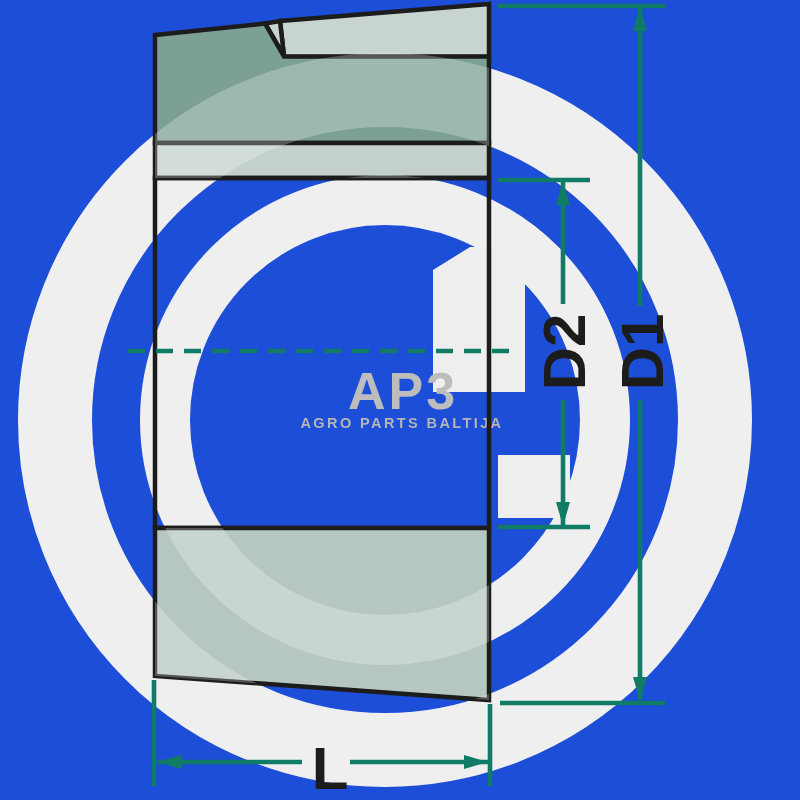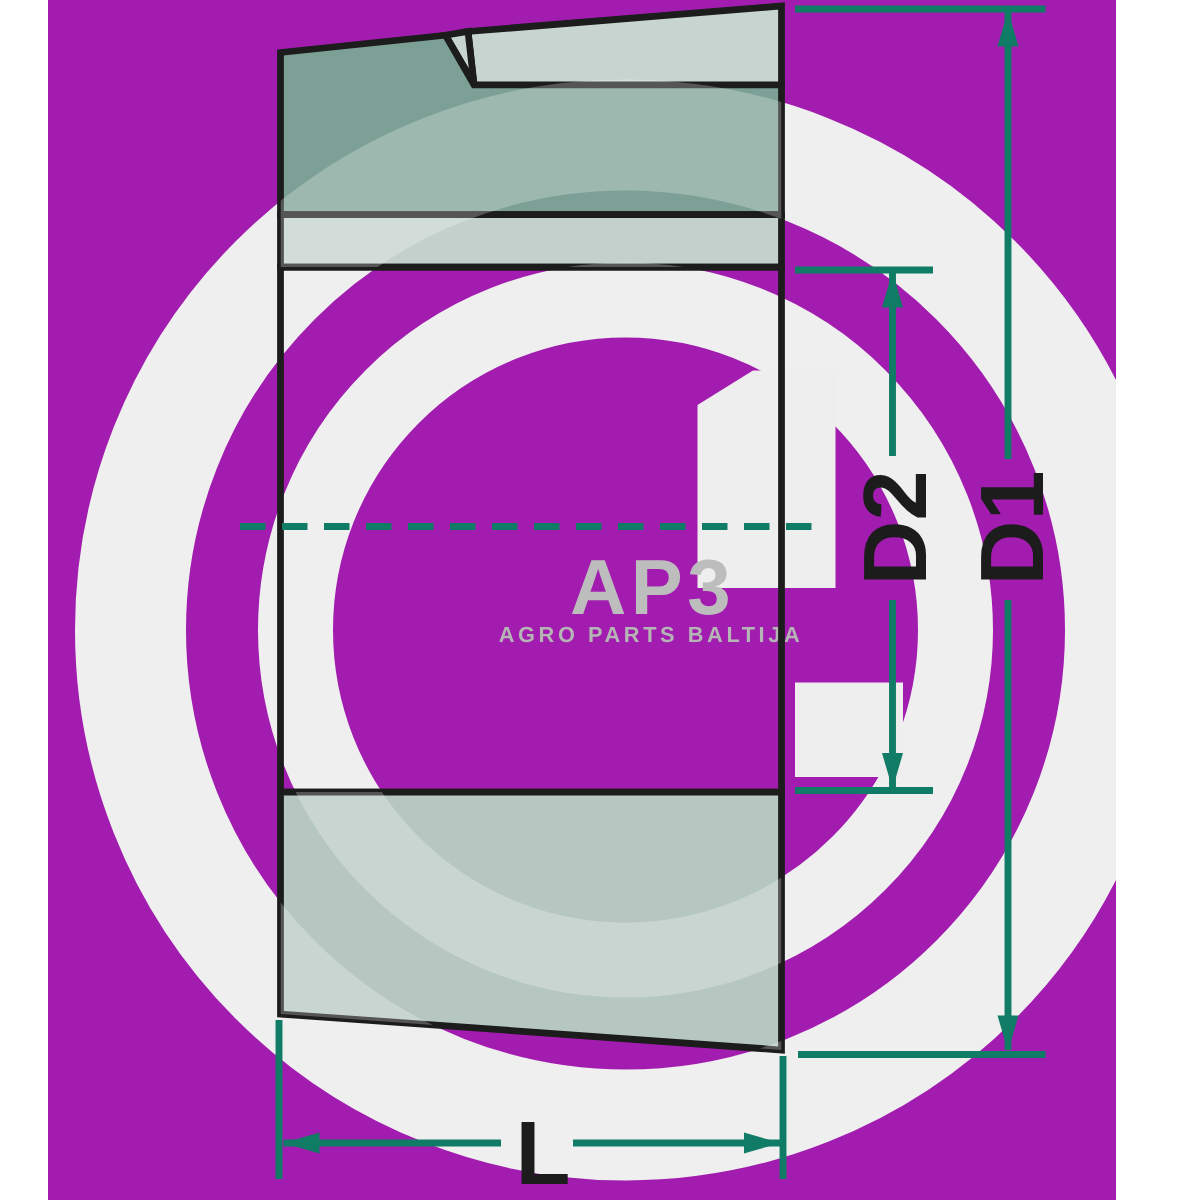--- a/index.html
+++ b/index.html
@@ -1,17 +1,17 @@
 <!DOCTYPE html>
 <html><head>
 <meta charset="utf-8">
 <style>
   html,body{margin:0;padding:0;background:#ffffff;}
-  .canvas{position:relative;width:712px;height:800px;background:#a21caf;overflow:hidden;
-          font-family:"Liberation Sans", sans-serif;margin-left:32px;}
+  .canvas{position:relative;width:800px;height:800px;background:#1d4ed8;overflow:hidden;
+          font-family:"Liberation Sans", sans-serif;}
   svg{display:block;}
   .part-outline{stroke:#1c1c1c;stroke-width:4.5;stroke-linejoin:miter;}
   .dim-line{stroke:#117c66;stroke-width:4.6;fill:none;}
   .dim-arrow{fill:#117c66;stroke:none;}
   .dim-label{fill:#1c1c1c;font-size:60px;font-weight:bold;
              font-family:"Liberation Sans", sans-serif;}
   .wm-ring{fill:none;stroke:#efefef;}
   .wm-ring-over{fill:none;stroke:rgba(255,255,255,0.25);}
   .wm-block{fill:#eeeeee;}
   .wm-logo{fill:#bdbdbd;font-weight:bold;font-size:52px;letter-spacing:3px;

